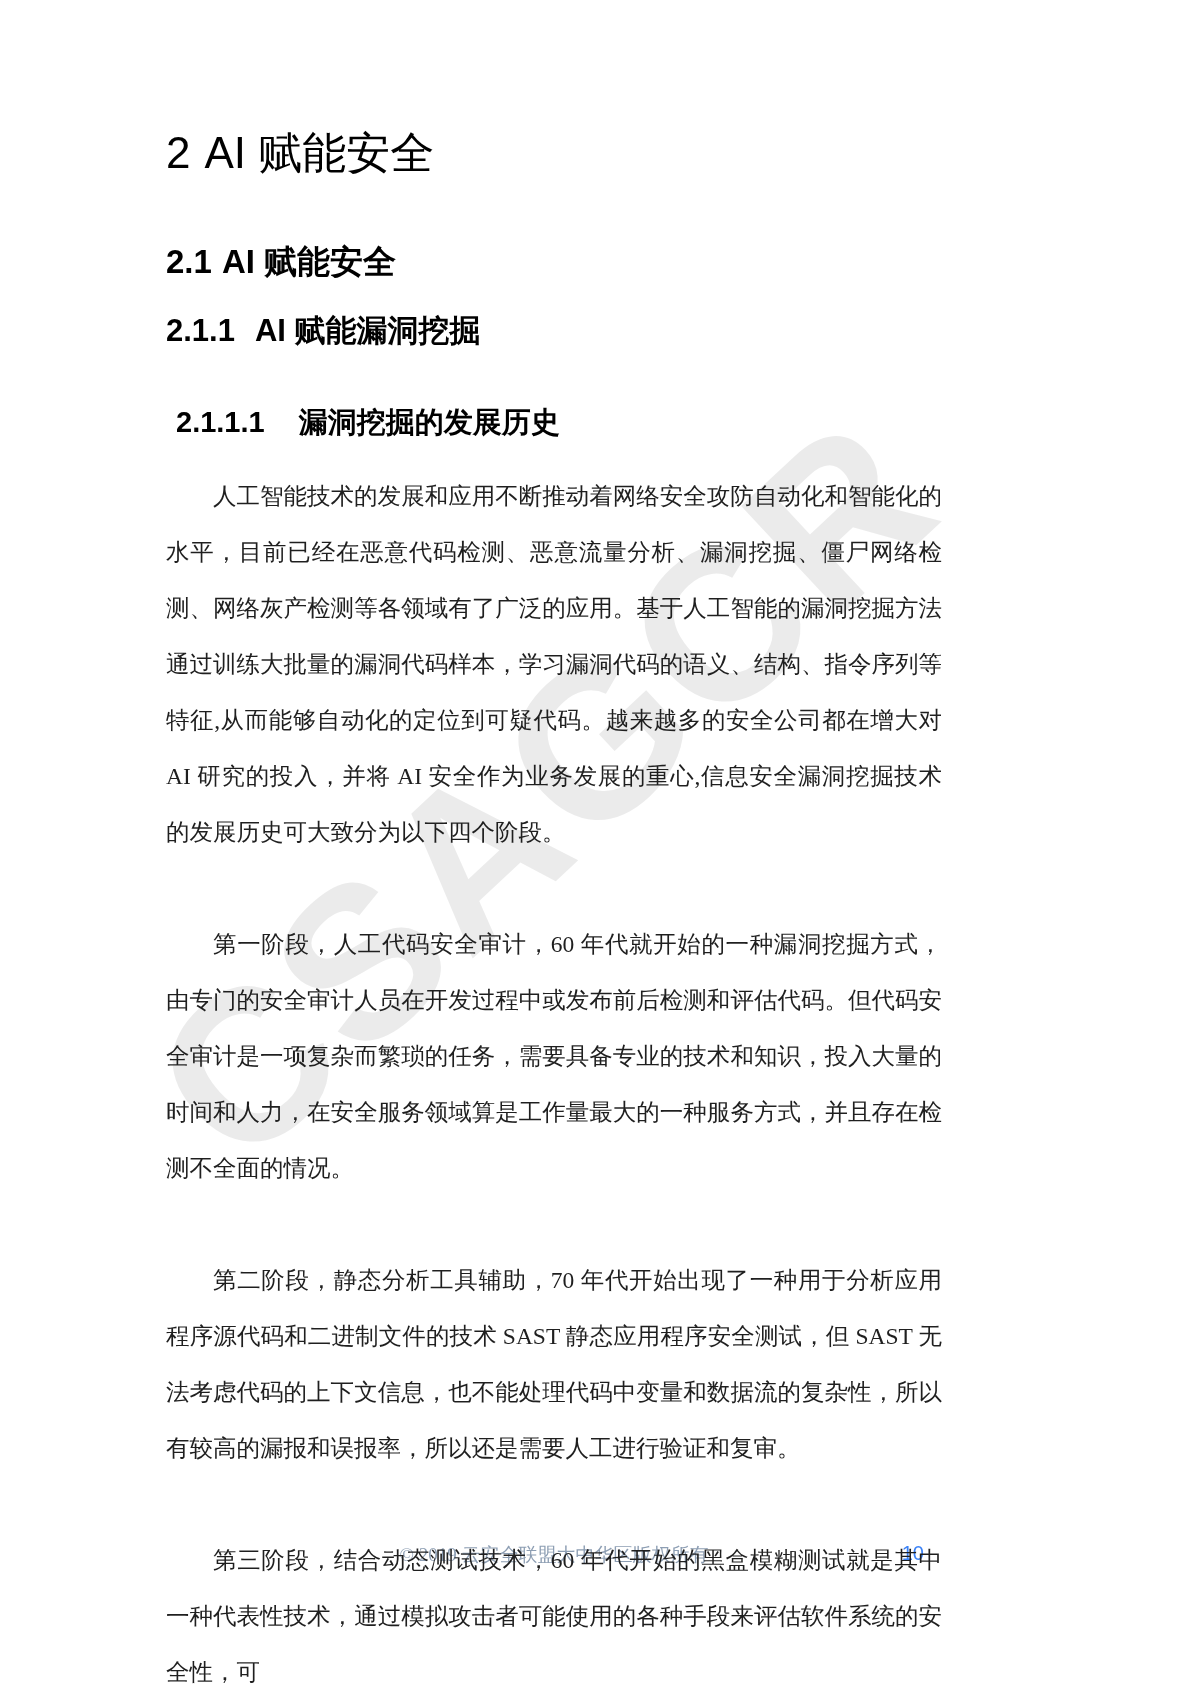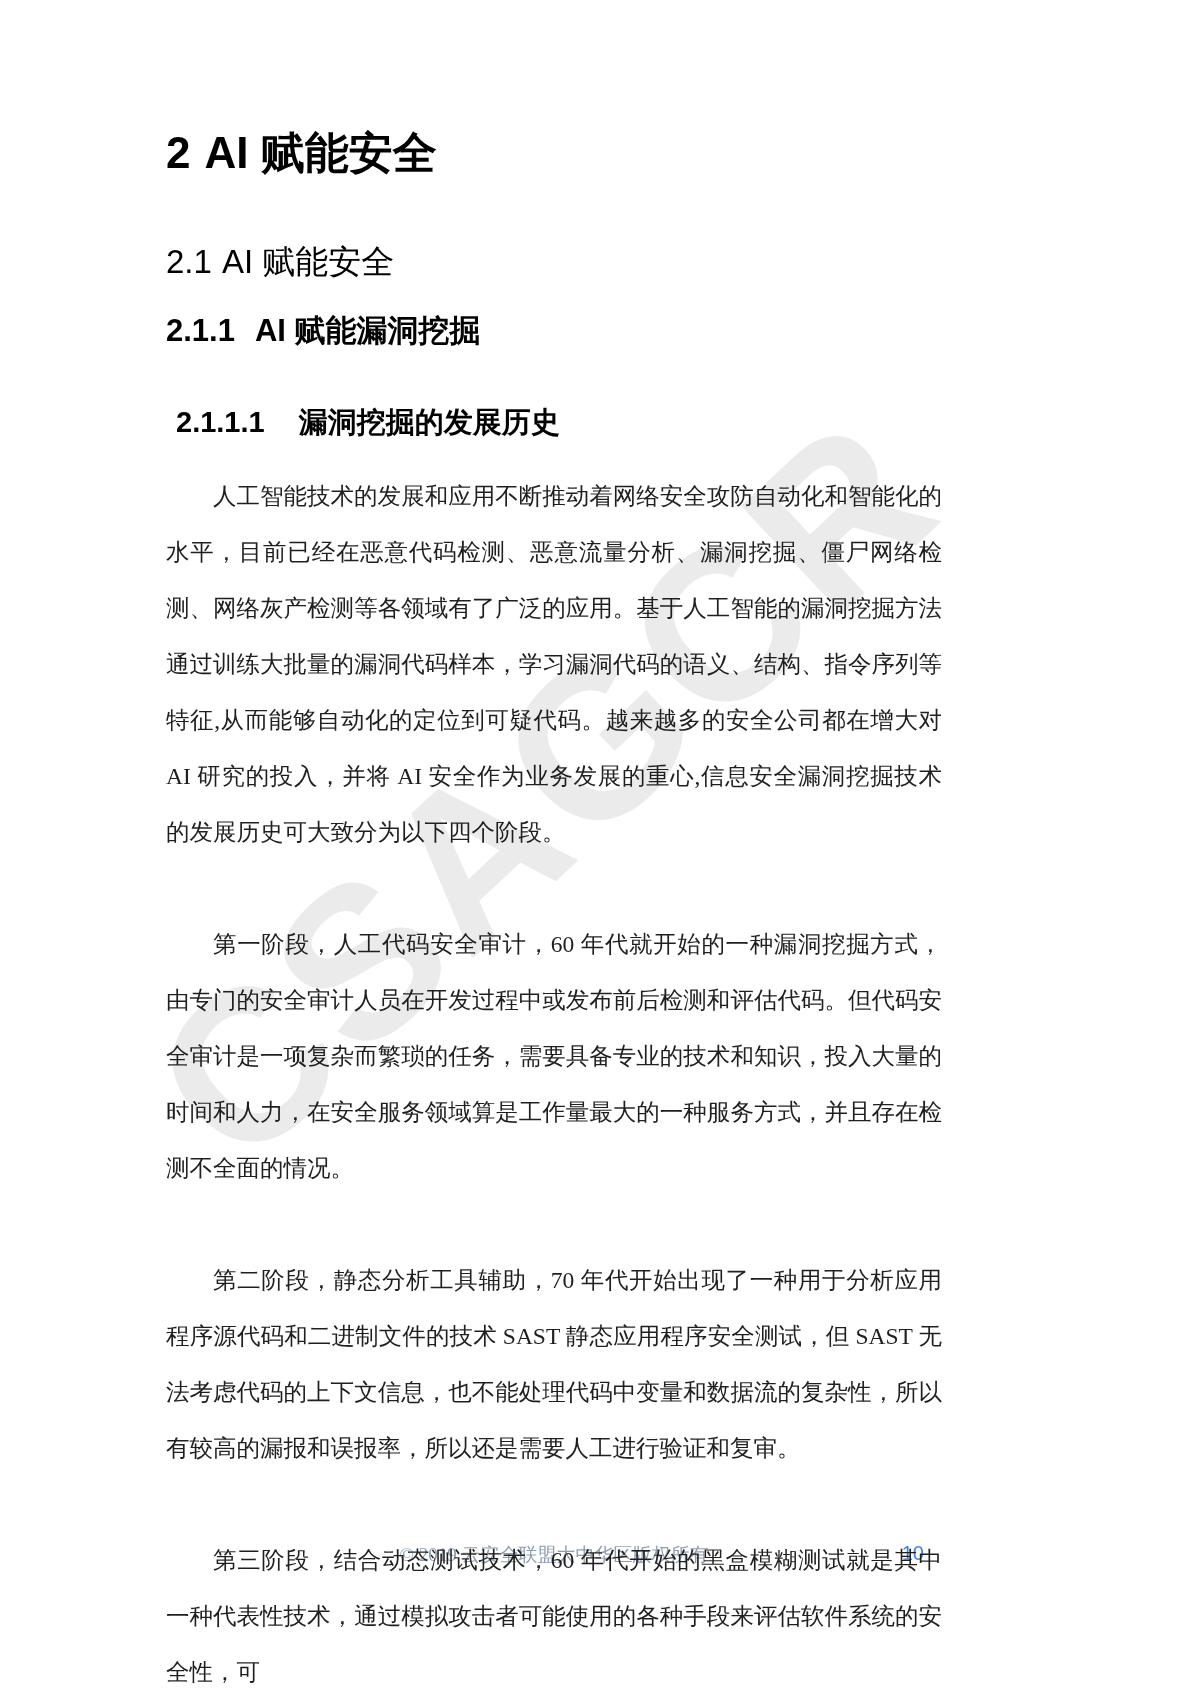--- a/index.html
+++ b/index.html
@@ -30,30 +30,30 @@
   .content {
     position: absolute;
     left: 166px;
     top: 0;
     width: 776px;
     z-index: 1;
   }
   .h1 {
     margin: 128px 0 0 0;
     font-family: "Liberation Sans", sans-serif;
-    font-weight: 700;
+    font-weight: 400;
     font-size: 44px;
     line-height: 1.15;
     color: #000000;
   }
   .h1 .num { margin-right: 14px; }
   .h2 {
     margin: 64px 0 0 0;
     font-family: "Liberation Sans", sans-serif;
-    font-weight: 400;
+    font-weight: 700;
     font-size: 33px;
     line-height: 1.15;
     color: #000000;
   }
   .h2 .num { margin-right: 10px; }
   .h3 {
     margin: 32px 0 0 0;
     font-family: "Liberation Sans", sans-serif;
     font-weight: 700;
     font-size: 31px;

